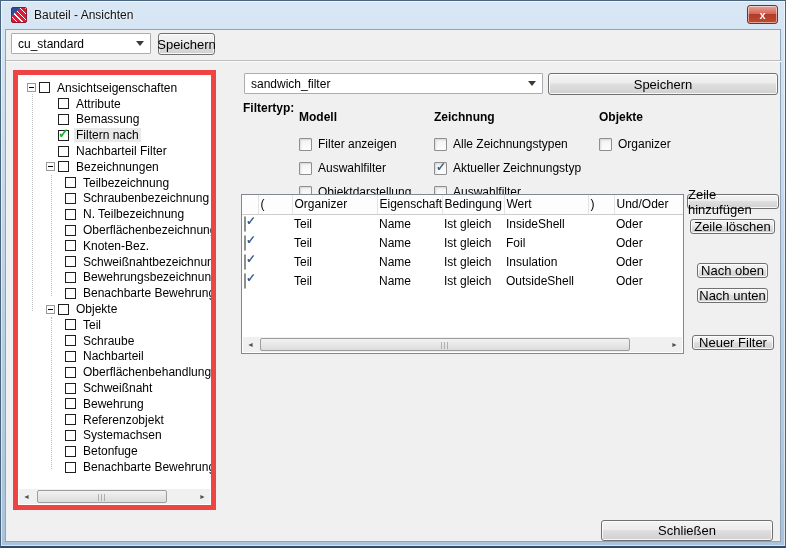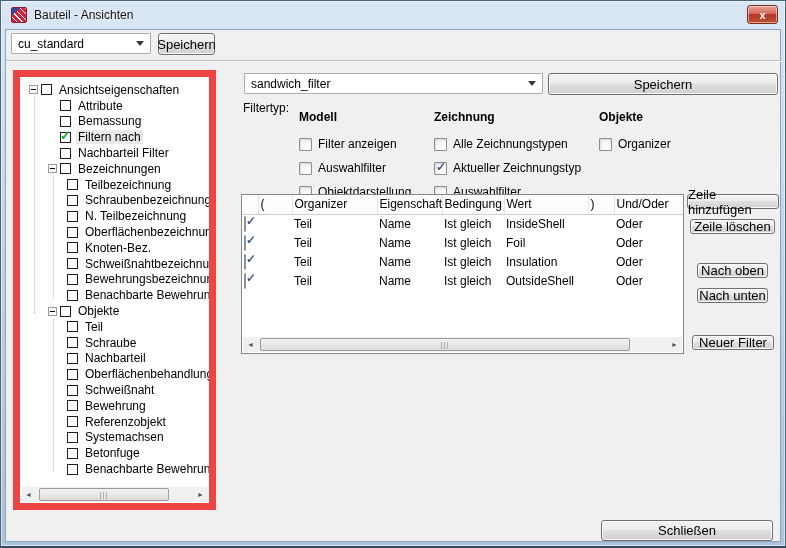--- a/index.html
+++ b/index.html
@@ -28,21 +28,21 @@
   .combo{position:absolute;height:21px;background:#fff;border:1px solid #abadb3;border-radius:1px;
     font-size:12px;color:#000;display:flex;align-items:center;padding:0 6px;}
   .combo .arrow{margin-left:auto;width:0;height:0;border-left:4px solid transparent;
     border-right:4px solid transparent;border-top:5px solid #3c3c3c;}
   .btn{position:absolute;border:1px solid #707070;border-radius:3px;
     background:linear-gradient(#f4f4f4,#ececec 45%,#dfdfdf 50%,#d0d0d0);
     font-size:13px;color:#000;display:flex;align-items:center;justify-content:center;cursor:pointer;
     box-shadow:inset 0 0 0 1px rgba(255,255,255,.8);}
   
   .tree-panel{position:absolute;left:7px;top:40px;width:203px;height:440px;background:#fff;
-    border:7px solid #ef4444;overflow:hidden;}
+    border:5px solid #ef4444;overflow:hidden;}
   .tree-items{position:absolute;left:0;top:0;right:0;bottom:15px;padding-top:5px;overflow:hidden;}
   .trow{position:relative;height:15.8px;display:flex;align-items:center;white-space:nowrap;font-size:12px;color:#000;}
   .trow.lvl0{padding-left:9px;}  .trow.lvl1{padding-left:28px;}  .trow.lvl2{padding-left:35px;}
   .expander{width:9px;height:9px;border:1px solid #9a9a9a;background:#fcfcfc;margin-right:3px;flex:0 0 9px;
     position:relative;}
   .expander::after{content:"";position:absolute;left:1px;right:1px;top:3px;height:1px;background:#000;}
   .exp-spacer{width:12px;flex:0 0 12px;}
   .tcb{width:11px;height:11px;border:1px solid #1f1f1f;background:#fff;margin-right:5px;flex:0 0 11px;
     position:relative;}
   .tcb.on::after{content:"✓";position:absolute;left:-1px;top:-5px;font-size:13px;font-weight:bold;color:#14b32a;}
@@ -53,21 +53,21 @@
   
   .hscroll{position:absolute;left:1px;right:1px;bottom:1px;height:15px;background:#f0f0f0;
     display:flex;align-items:center;}
   .hs-arrow{width:15px;height:15px;display:flex;align-items:center;justify-content:center;
     font-size:7px;color:#505050;background:#f0f0f0;}
   .hs-track{flex:1;position:relative;height:15px;}
   .hs-thumb{position:absolute;top:1px;height:13px;border:1px solid #9d9d9d;border-radius:2px;
     background:linear-gradient(#f2f2f2,#dcdcdc);display:flex;align-items:center;justify-content:center;
     color:#8a8a8a;font-size:7px;letter-spacing:1px;}
   
-  .hdr-label{position:absolute;font-size:12px;font-weight:normal;color:#000;}
+  .hdr-label{position:absolute;font-size:12px;font-weight:bold;color:#000;}
   .fgroup{position:absolute;top:80px;margin-left:8px;}
   .fgroup .ghead{font-size:12px;font-weight:bold;margin-bottom:12px;}
   .fopt{display:flex;align-items:center;height:16px;margin-bottom:8px;}
   .wcb{width:13px;height:13px;border:1px solid #8e8f8f;border-radius:1px;margin-right:6px;flex:0 0 13px;
     background:linear-gradient(#f2f2f2,#fdfdfd);box-shadow:inset 1px 1px 2px rgba(0,0,0,.12);position:relative;}
   .wcb.on::after{content:"✓";position:absolute;left:1px;top:-3px;font-size:12px;font-weight:bold;color:#3a5e88;}
   .fopt .olabel{font-size:12px;}
   
   .grid{position:absolute;left:235px;top:164px;width:443px;height:160px;background:#fff;
     border:1px solid #828790;overflow:hidden;}

